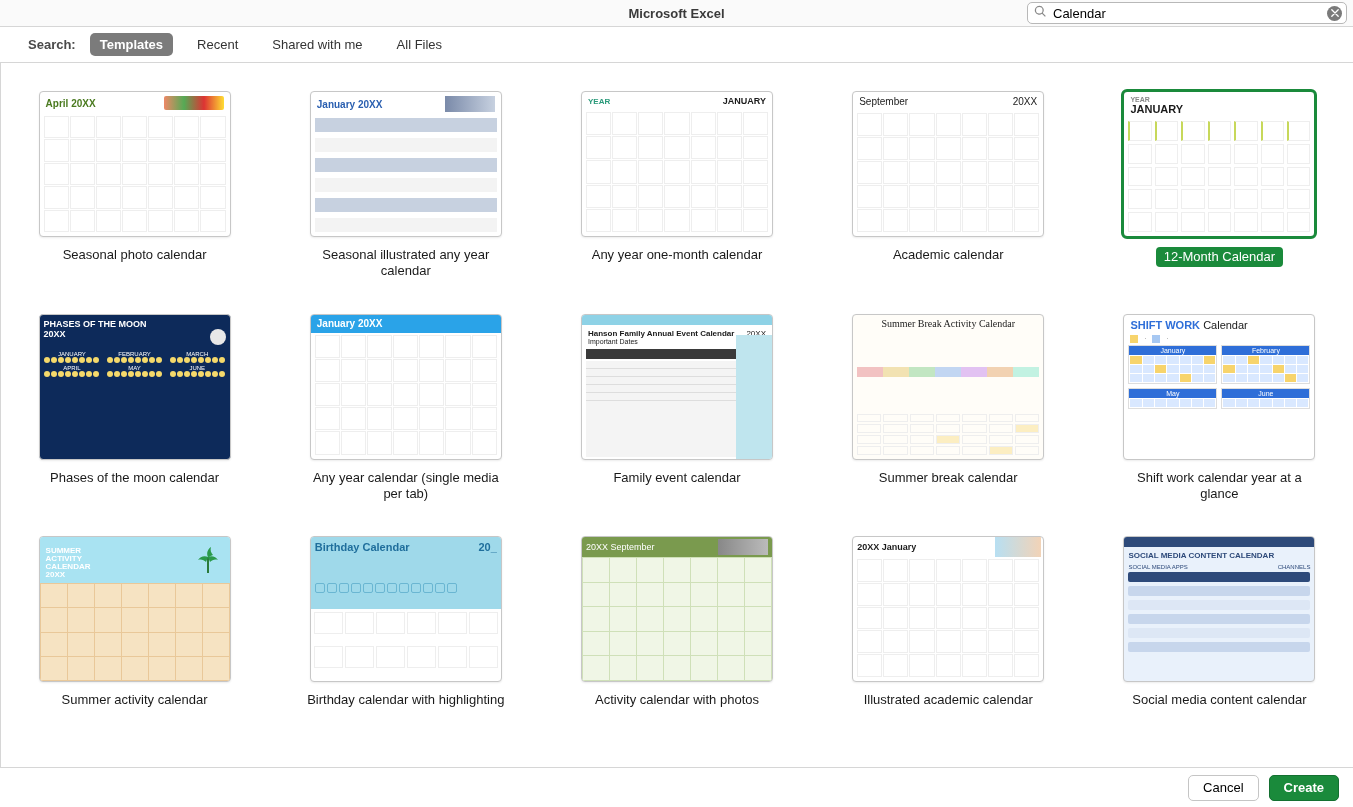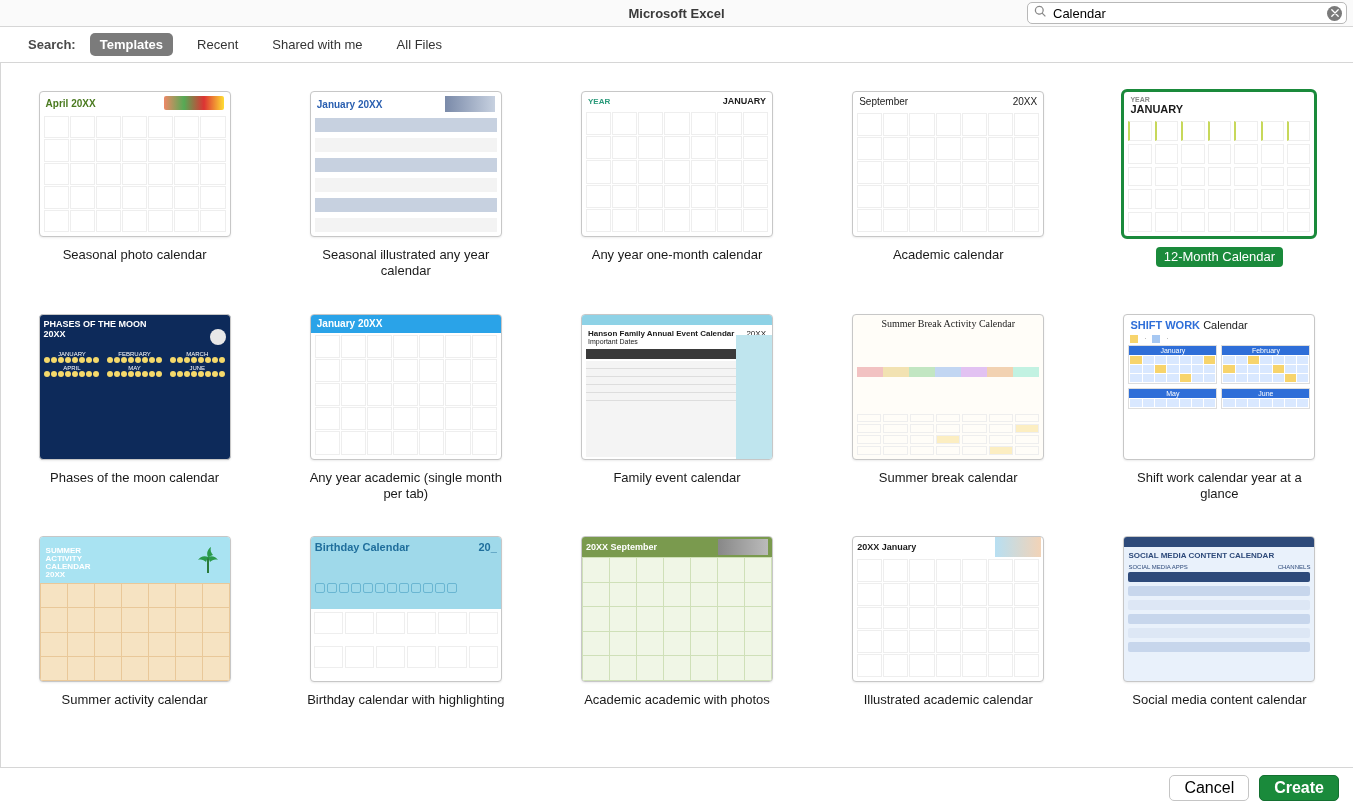--- a/index.html
+++ b/index.html
@@ -162,21 +162,21 @@
     gap:10px;
     background:#fff;
   }
   .btn {
     height:16px;
     min-width:70px;
     padding:12px 14px;
     border-radius:5px;
     border:1px solid #c5c5c5;
     background:#fff;
-    font-size:16px;
+    font-size:13px;
     cursor:pointer;
     display:flex;align-items:center;justify-content:center;
   }
   .btn.primary {
     background:#1a8a3b;
     border-color:#147031;
     color:#fff;
     font-weight:600;
   }
   
@@ -199,21 +199,21 @@
   .social .t{font-size:8px;font-weight:700;padding:4px;color:#2e4a7a;}
   .social .bar{height:10px;margin:2px 4px;border-radius:2px;}
   .family .pane{background:#f4f4f4;flex:1;}
   .family .side{position:absolute;right:0;top:20px;bottom:0;width:36px;background:#bfe5ee;}
   .birthday .top{background:#9fd9ea;height:72px;padding:4px;}
   .birthday .top .t{color:#1f6e9c;font-weight:700;font-size:11px;}
   .birthday .icons{display:flex;gap:2px;margin-top:30px;}
   .birthday .icons span{width:10px;height:10px;border:1px solid #6ab6d2;border-radius:2px;}
   .birthday .bot{flex:1;display:grid;grid-template-columns:repeat(6,1fr);gap:2px;padding:3px;}
   .birthday .bot div{border:1px solid #eee;height:22px;}
-  .acadphoto .hd{background:#7a9a4e;height:20px;display:flex;align-items:center;padding:0 4px;color:#fff;font-size:9px;font-weight:700;}
+  .acadphoto .hd{background:#7a9a4e;height:20px;display:flex;align-items:center;padding:0 4px;color:#fff;font-size:9px;font-weight:400;}
   .acadphoto .g{flex:1;display:grid;grid-template-columns:repeat(7,1fr);grid-auto-rows:1fr;gap:1px;background:#cfe0b8;padding:1px;}
   .acadphoto .g div{background:#f0f6e6;}
   .summeract .sky{height:46px;background:#a9e3f2;position:relative;}
   .summeract .sky .palm{position:absolute;right:10px;top:6px;width:24px;height:30px;}
   .summeract .label{position:absolute;left:6px;bottom:4px;font-size:8px;color:#fff;font-weight:700;line-height:1;}
   .summeract .grid2{flex:1;display:grid;grid-template-columns:repeat(7,1fr);grid-auto-rows:1fr;gap:1px;padding:1px;background:#e9c899;}
   .summeract .grid2 div{background:#f6e3c2;}
   .illacad .hd{height:20px;display:flex;align-items:center;padding:0 4px;font-size:9px;font-weight:700;position:relative;}
   .illacad .ph{position:absolute;right:2px;top:0;height:20px;width:46px;background:linear-gradient(90deg,#b7dff2,#f2d3b7);}
 </style>
@@ -579,21 +579,21 @@
             <div class="c"></div>
             <div class="c"></div>
             <div class="c"></div>
             <div class="c"></div>
             <div class="c"></div>
             <div class="c"></div>
             <div class="c"></div>
             <div class="c"></div>
           </div>
       </div>
-      <div class="caption">Any year academic (single month per tab)</div>
+      <div class="caption">Any year calendar (single media per tab)</div>
     </div>
 
     <div class="tpl">
       <div class="thumb family">
         <div style="height:10px;background:#8ed2e6;"></div>
         <div style="padding:4px 6px;position:relative;">
           <div style="font-size:8px;font-weight:700;">Hanson Family Annual Event Calendar</div>
           <div style="font-size:7px;">Important Dates</div>
           <div style="position:absolute;right:6px;top:4px;font-size:8px;">20XX</div>
         </div>
@@ -870,21 +870,21 @@
             <div></div>
             <div></div>
             <div></div>
             <div></div>
             <div></div>
             <div></div>
             <div></div>
             <div></div>
           </div>
       </div>
-      <div class="caption">Academic academic with photos</div>
+      <div class="caption">Activity calendar with photos</div>
     </div>
 
     <div class="tpl">
       <div class="thumb illacad">
         <div class="hd">
             <span>20XX January</span>
             <span class="ph"></span>
           </div>
         <div class="mini-grid">
             <div class="c"></div>

